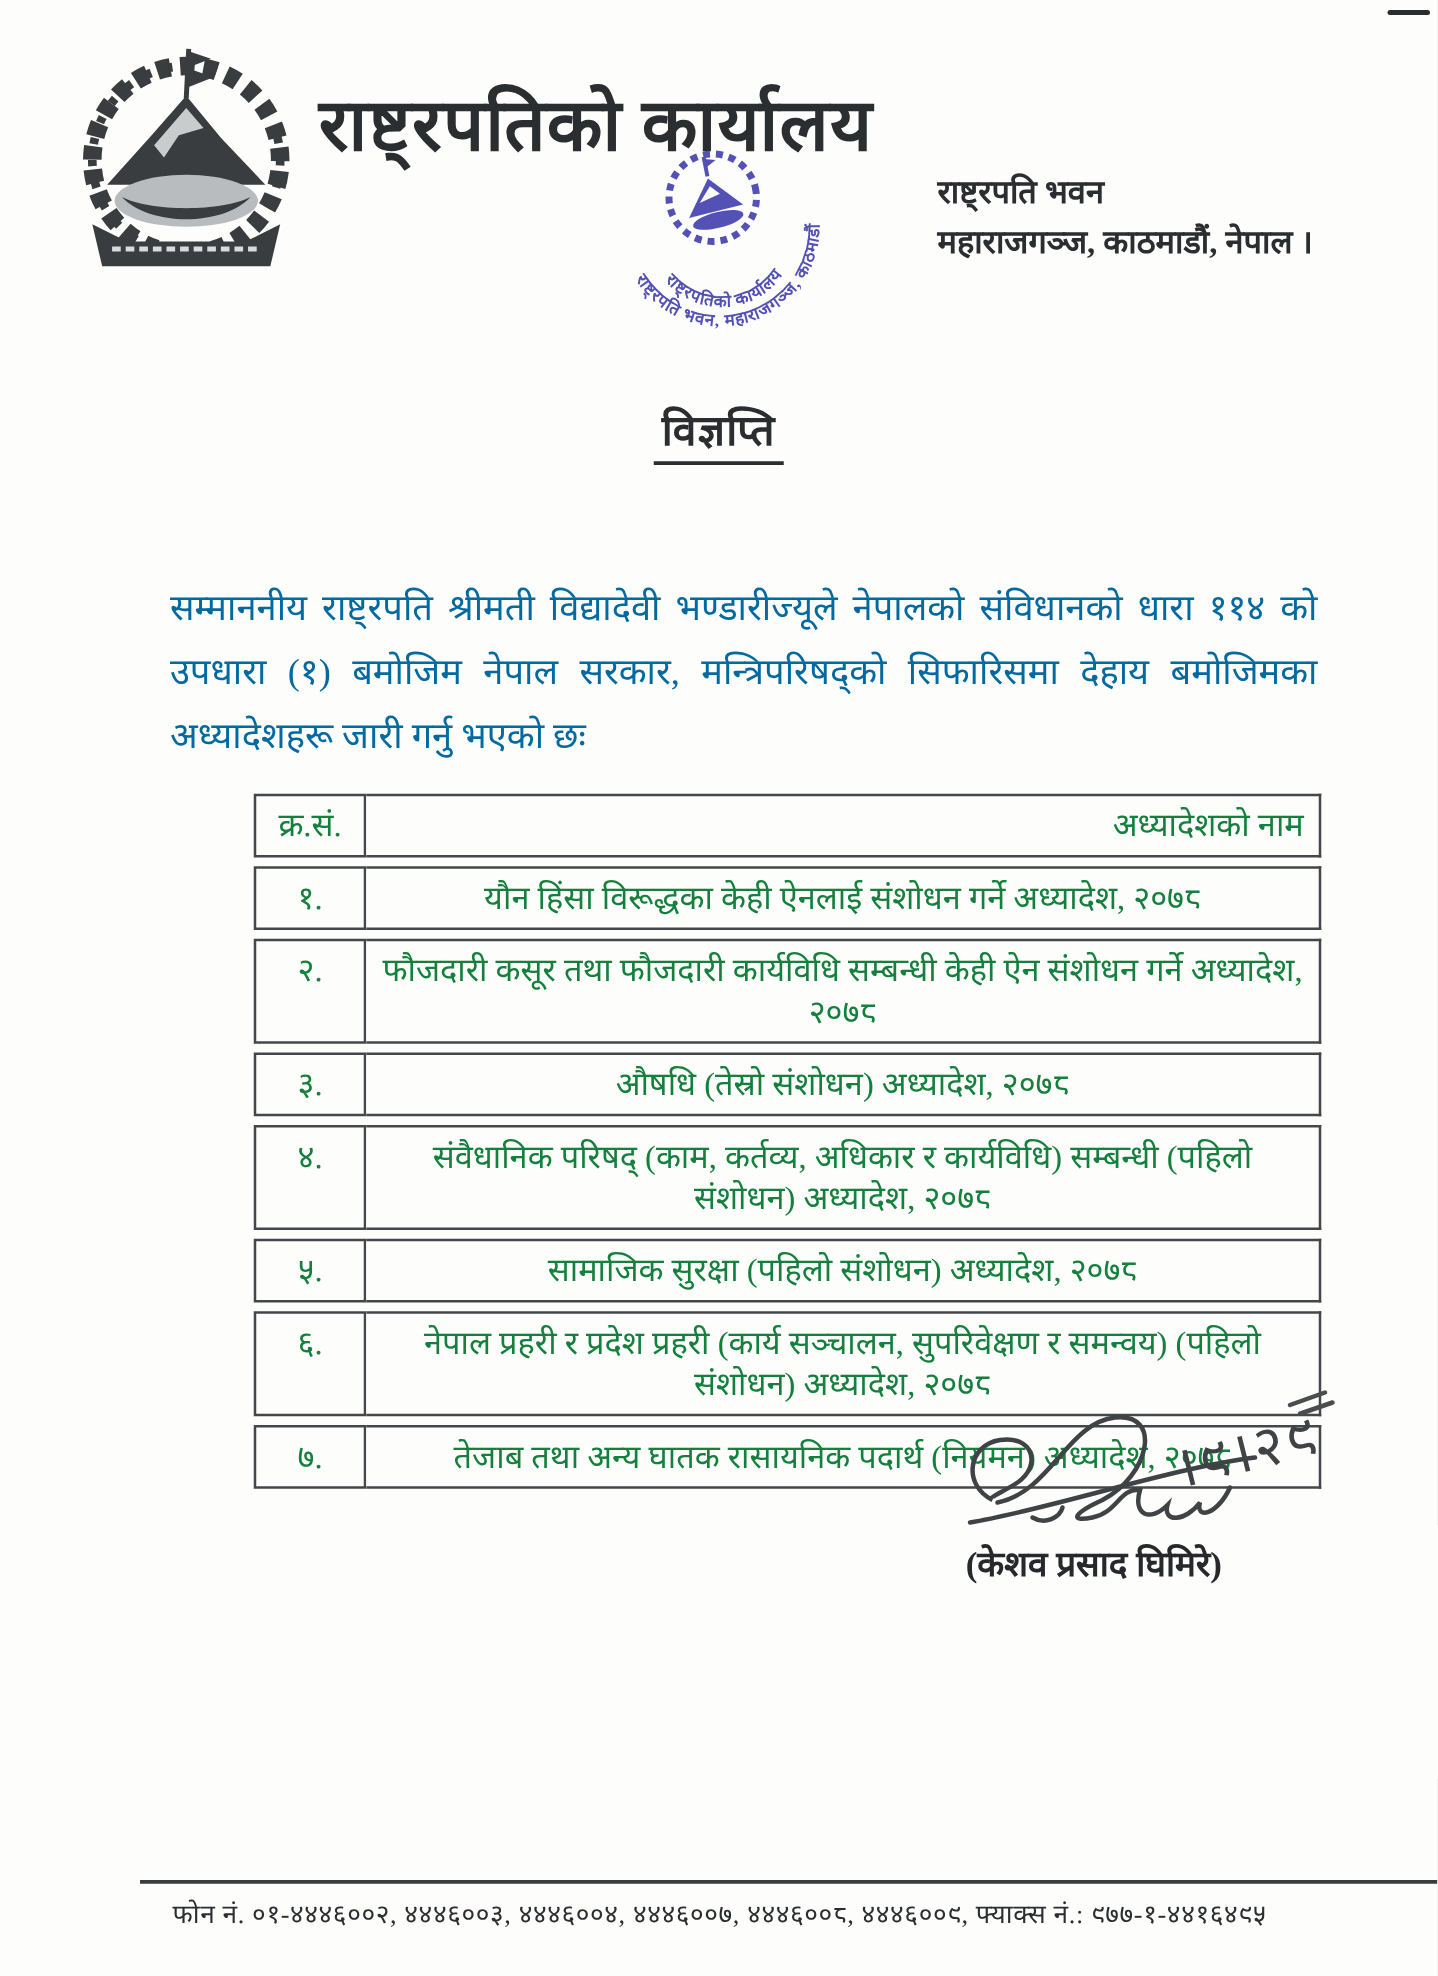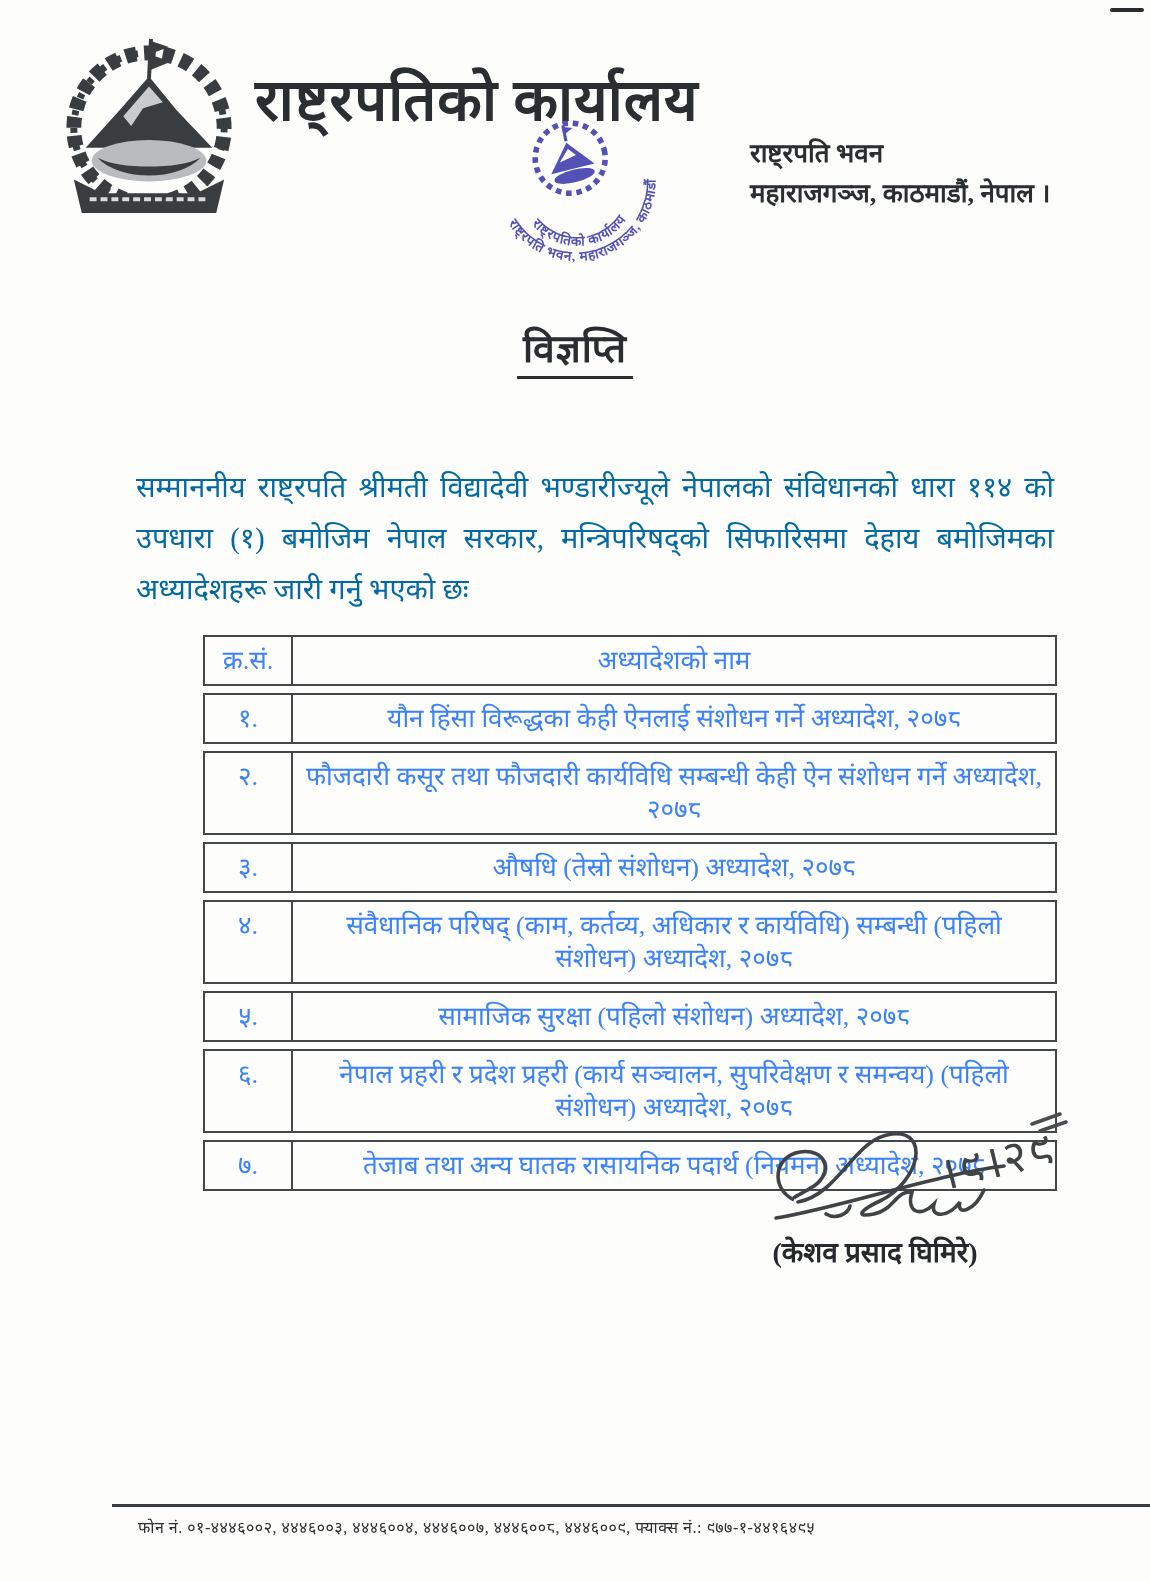--- a/index.html
+++ b/index.html
@@ -24,60 +24,60 @@
     letter-spacing:1px;white-space:nowrap;z-index:2;
   }
   .stamp{position:absolute;left:445px;top:100px;width:265px;height:175px;z-index:3;opacity:.88;}
   .address{
     position:absolute;left:750px;top:134px;width:360px;
     font-size:26px;line-height:40px;color:#2b2e30;font-weight:bold;
   }
   
   .doc-title-wrap{position:absolute;left:0;top:320px;width:1150px;text-align:center;}
   .doc-title{
-    display:inline-block;font-size:39px;font-weight:bold;color:#2b2e30;
+    display:inline-block;font-size:34px;font-weight:bold;color:#2b2e30;
     border-bottom:3px solid #2b2e30;padding:0 6px 3px 6px;letter-spacing:1px;
   }
   
   .body-par{
     position:absolute;left:136px;top:462px;width:918px;
     font-size:29px;line-height:51px;text-align:justify;color:#0369a1;
   }
   
   .ord-table{
     position:absolute;left:155px;top:628px;width:902px;
     border-collapse:separate;border-spacing:0 7px;
-    font-size:26px;color:#3b82f6;padding-left:48px;
+    font-size:26px;color:#15803d;padding-left:48px;
   }
   .ord-table td,.ord-table th{
     border:2px solid #44474a;
     padding:7px 12px;line-height:33px;vertical-align:top;
     font-weight:normal;background:#fdfdfb;
   }
   .ord-table .c-sn{width:62px;text-align:center;border-right:2px solid #44474a;}
   .ord-table .c-name{border-left:none;text-align:center;}
-  .ord-table th.c-name{text-align:center;}
+  .ord-table th.c-name{text-align:right;}
   
   .tick{position:absolute;left:1028px;top:1110px;width:44px;height:26px;}
   .sig-svg{position:absolute;left:762px;top:1122px;width:250px;height:120px;}
   .sig-date{
     position:absolute;left:938px;top:1128px;
     font-family:"DejaVu Sans",sans-serif;
     font-size:46px;font-weight:300;color:#3f4346;
     transform:rotate(-14deg);letter-spacing:2px;white-space:nowrap;
   }
   .sig-block{
     position:absolute;left:742px;top:1228px;width:266px;text-align:center;
     font-size:28px;line-height:50px;color:#26292b;font-weight:bold;
   }
   
   .footer-rule{position:absolute;left:112px;top:1504px;width:1038px;height:3px;background:#3a3d3f;}
   .footer-text{
     position:absolute;left:138px;top:1516px;width:900px;
-    font-size:16px;color:#2b2e30;letter-spacing:.5px;white-space:nowrap;
+    font-size:21px;color:#2b2e30;letter-spacing:.5px;white-space:nowrap;
   }
 </style>
 </head>
 <body>
 
 <div class="page">
 
   <div class="corner-dash"></div>
 
   <svg class="logo" viewBox="0 0 180 200">

